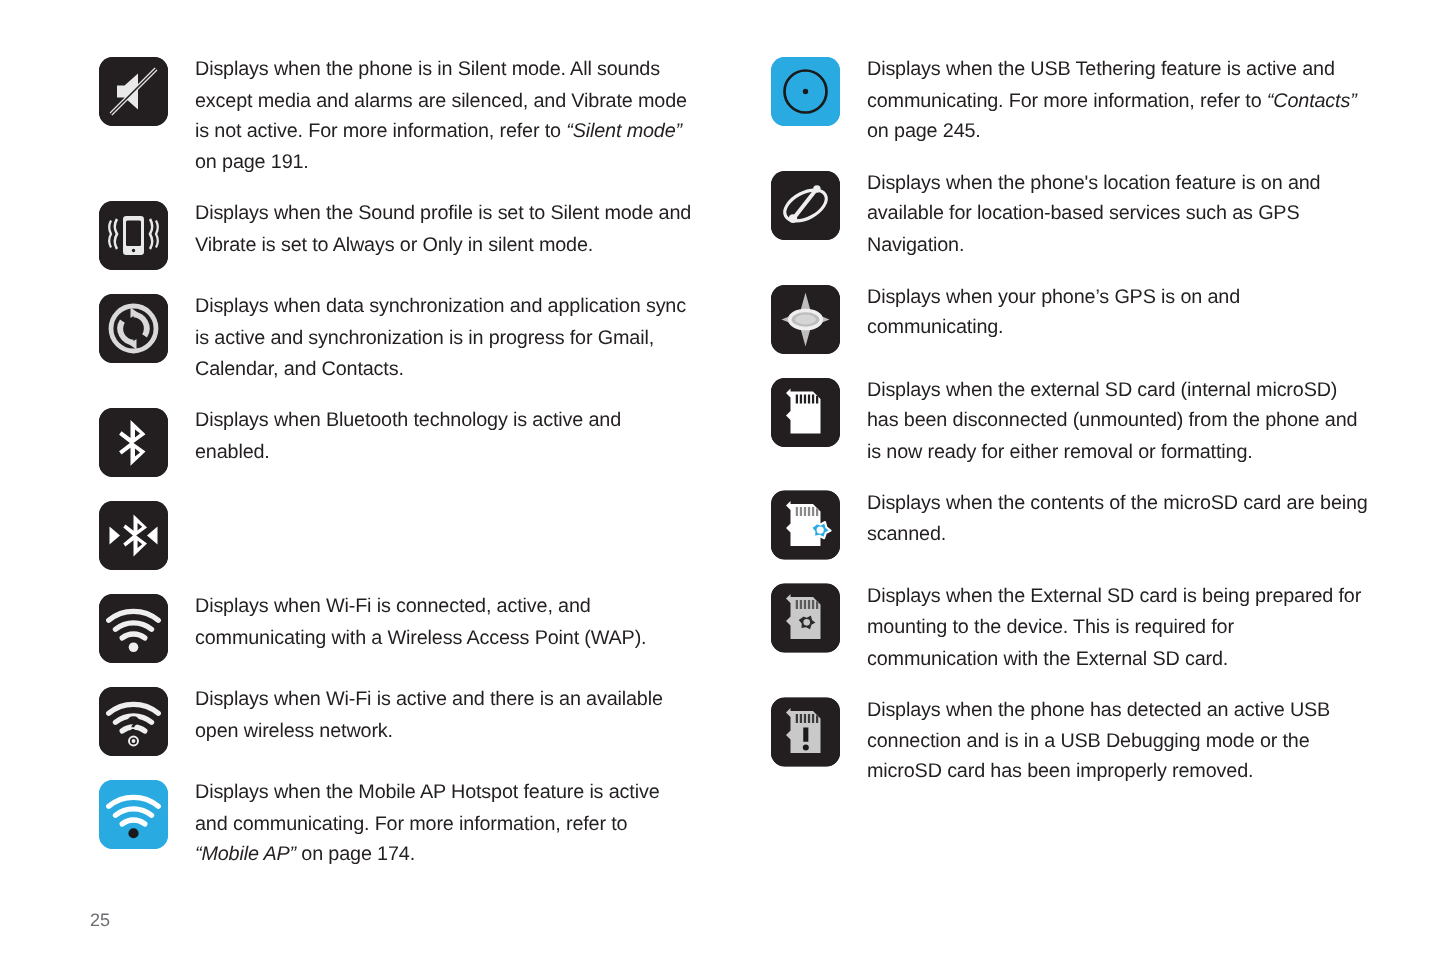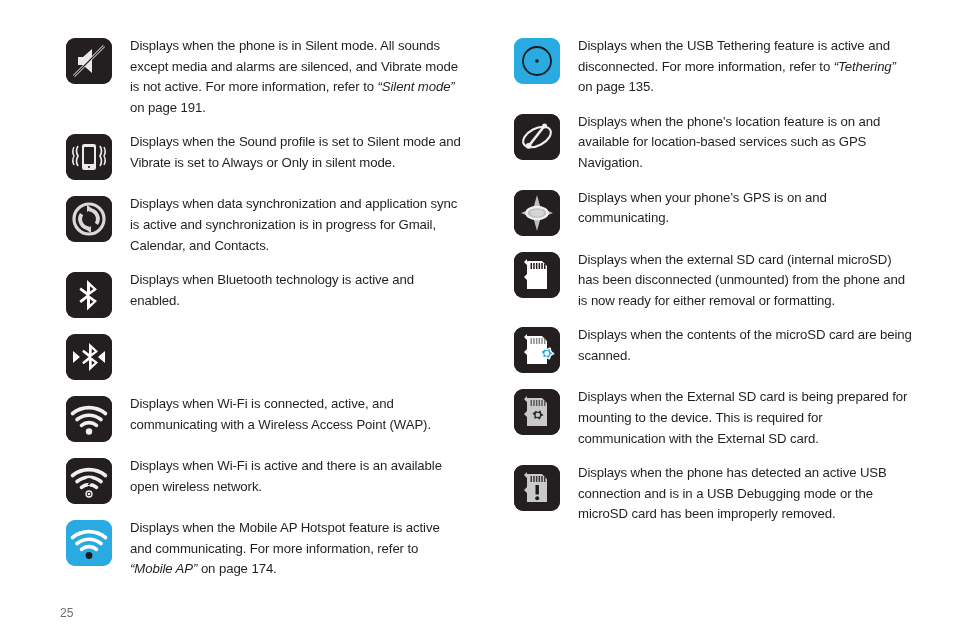--- a/index.html
+++ b/index.html
@@ -174,21 +174,21 @@
     </div>
   <div class="col col-right">
       <div class="row">
         <div class="icon-cell">
           <svg class="tile cyan" width="46" height="46" viewBox="0 0 46 46" xmlns="http://www.w3.org/2000/svg">
             <rect x="0" y="0" width="46" height="46" rx="9" ry="9" fill="#29ABE2"></rect>
         <circle cx="23" cy="23" r="14" fill="none" stroke="#1a1a1a" stroke-width="1.8"></circle>
         <circle cx="23" cy="23" r="1.8" fill="#1a1a1a"></circle>
           </svg>
         </div>
-        <div class="desc"><span>Displays when the USB Tethering feature is active and disconnected. For more information, refer to </span><span class="it">“Tethering”</span><span>  on page 135.</span></div>
+        <div class="desc"><span>Displays when the USB Tethering feature is active and communicating. For more information, refer to </span><span class="it">“Contacts”</span><span>  on page 245.</span></div>
       </div>
       <div class="row">
         <div class="icon-cell">
           <svg class="tile " width="46" height="46" viewBox="0 0 46 46" xmlns="http://www.w3.org/2000/svg">
             <rect x="0" y="0" width="46" height="46" rx="9" ry="9" fill="#231f20"></rect>
         <ellipse cx="23" cy="23" rx="15" ry="8.5" transform="rotate(-28 23 23)" fill="none" stroke="#efefef" stroke-width="2.1"></ellipse>
         <line x1="30" y1="12.5" x2="15.5" y2="31" stroke="#efefef" stroke-width="2.6"></line>
         <circle cx="30.6" cy="12" r="2.5" fill="#efefef"></circle>
         <circle cx="14.6" cy="31.8" r="2.9" fill="#efefef"></circle>
           </svg>

